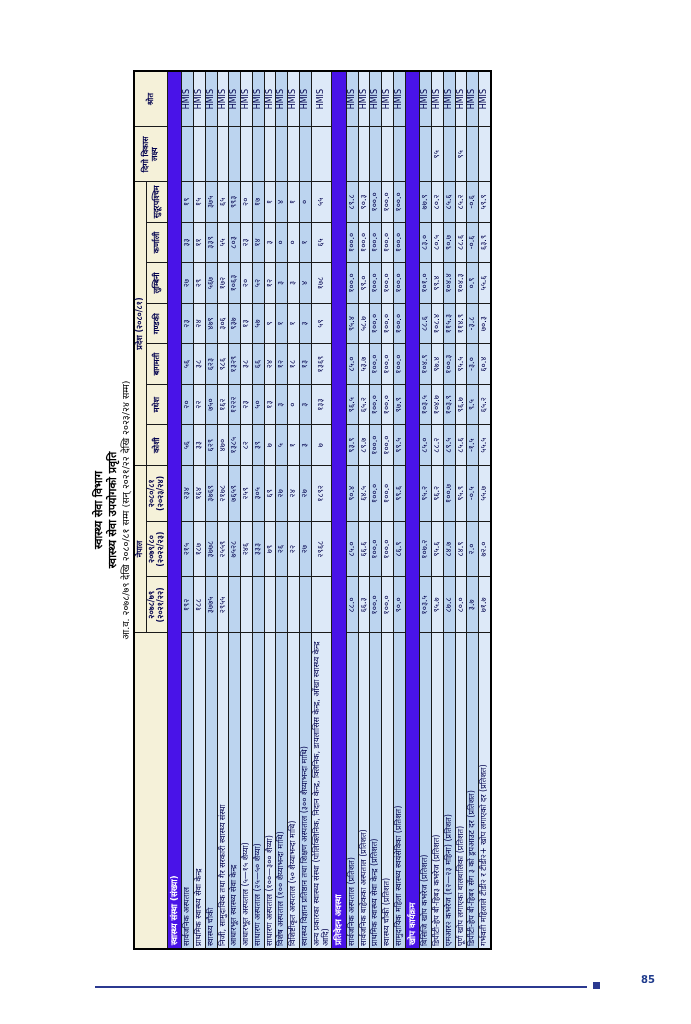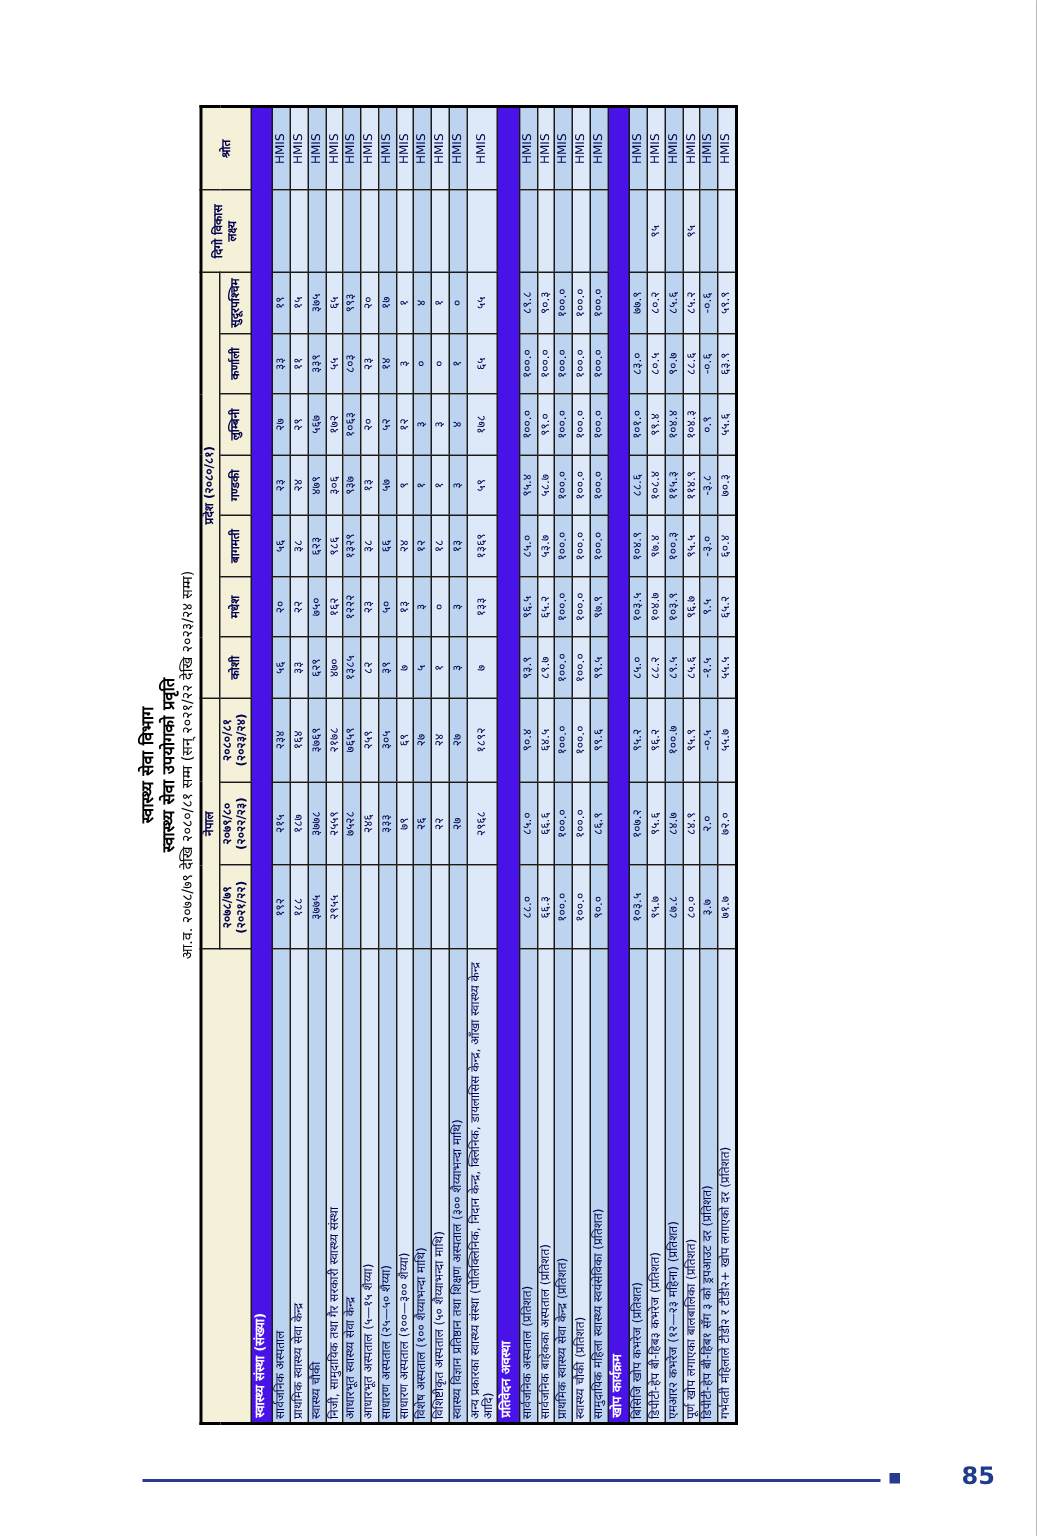--- a/index.html
+++ b/index.html
@@ -34,21 +34,21 @@
   td.val{text-align:center;}
   tr.section td{
     background:#4913e8;color:#ffffff;font-weight:bold;text-align:left;
     font-size:8.5px;padding:2px 3px;
   }
   tr.data-odd  td{background:#bcd4ef;}
   tr.data-even td{background:#dde9f8;}
   
   .footer-line{position:absolute;left:95px;top:986px;width:492px;height:2px;background:#2b3990;}
   .footer-sq{position:absolute;left:593px;top:982px;width:7px;height:7px;background:#2b3990;}
-  .page-num{position:absolute;left:641px;top:974px;font-size:16px;font-weight:bold;color:#1f3b8c;}
+  .page-num{position:absolute;left:641px;top:974px;font-size:10px;font-weight:bold;color:#1f3b8c;}
 </style>
 </head>
 <body>
 
 <div class="page">
   <div class="rot-wrap">
     <div class="titles">
       <div class="t1">स्वास्थ्य सेवा विभाग</div>
       <div class="t2">स्वास्थ्य सेवा उपयोगको प्रवृति</div>
       <div class="t3">आ.व. २०७८/७९ देखि २०८०/८१ सम्म (सन् २०२१/२२ देखि २०२३/२४ सम्म)</div>

